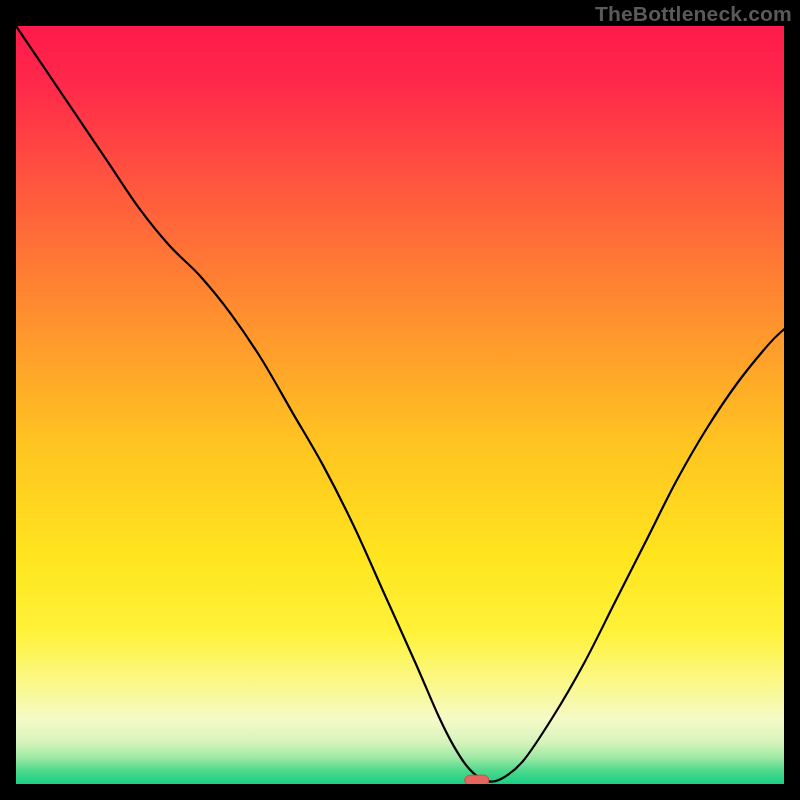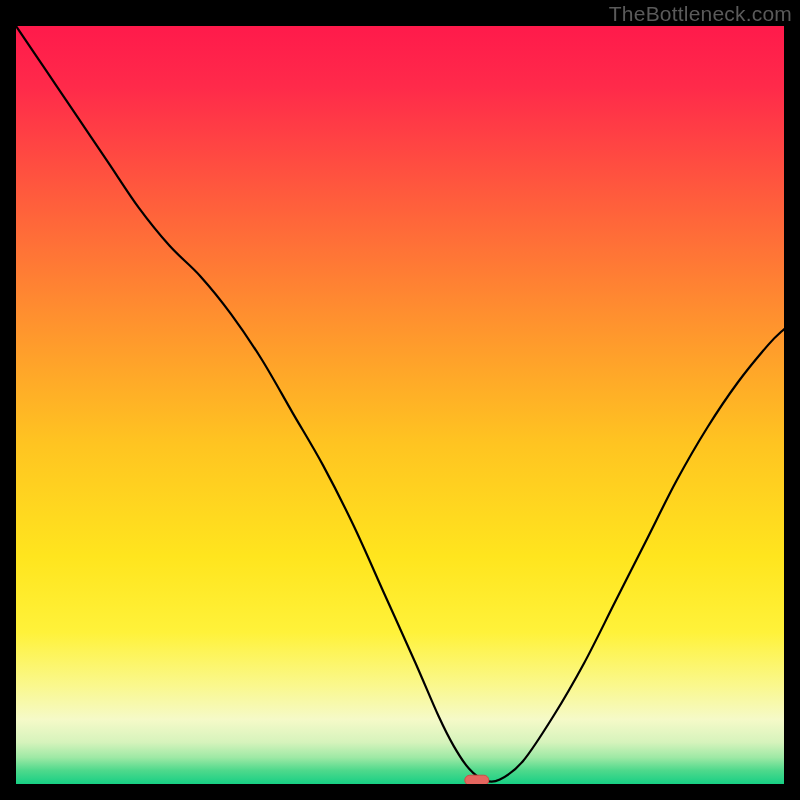--- a/index.html
+++ b/index.html
@@ -16,21 +16,21 @@
     width: 800px;
     height: 800px;
     background: #000;
   }
   .watermark {
     position: absolute;
     top: 2px;
     right: 8px;
     color: #5a5a5a;
     font-size: 21px;
-    font-weight: 400;
+    font-weight: 700;
     letter-spacing: 0.2px;
     z-index: 10;
     user-select: none;
   }
   .plot-area {
     position: absolute;
     left: 16px;
     top: 26px;
     width: 768px;
     height: 758px;

